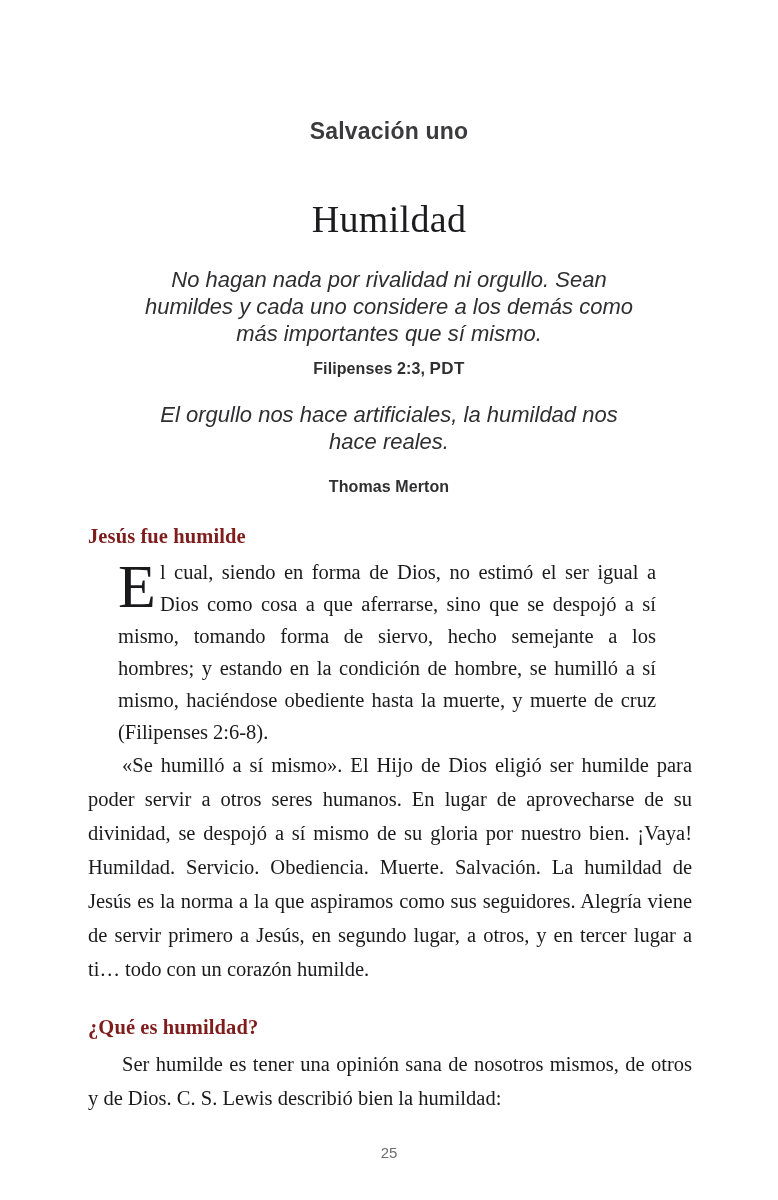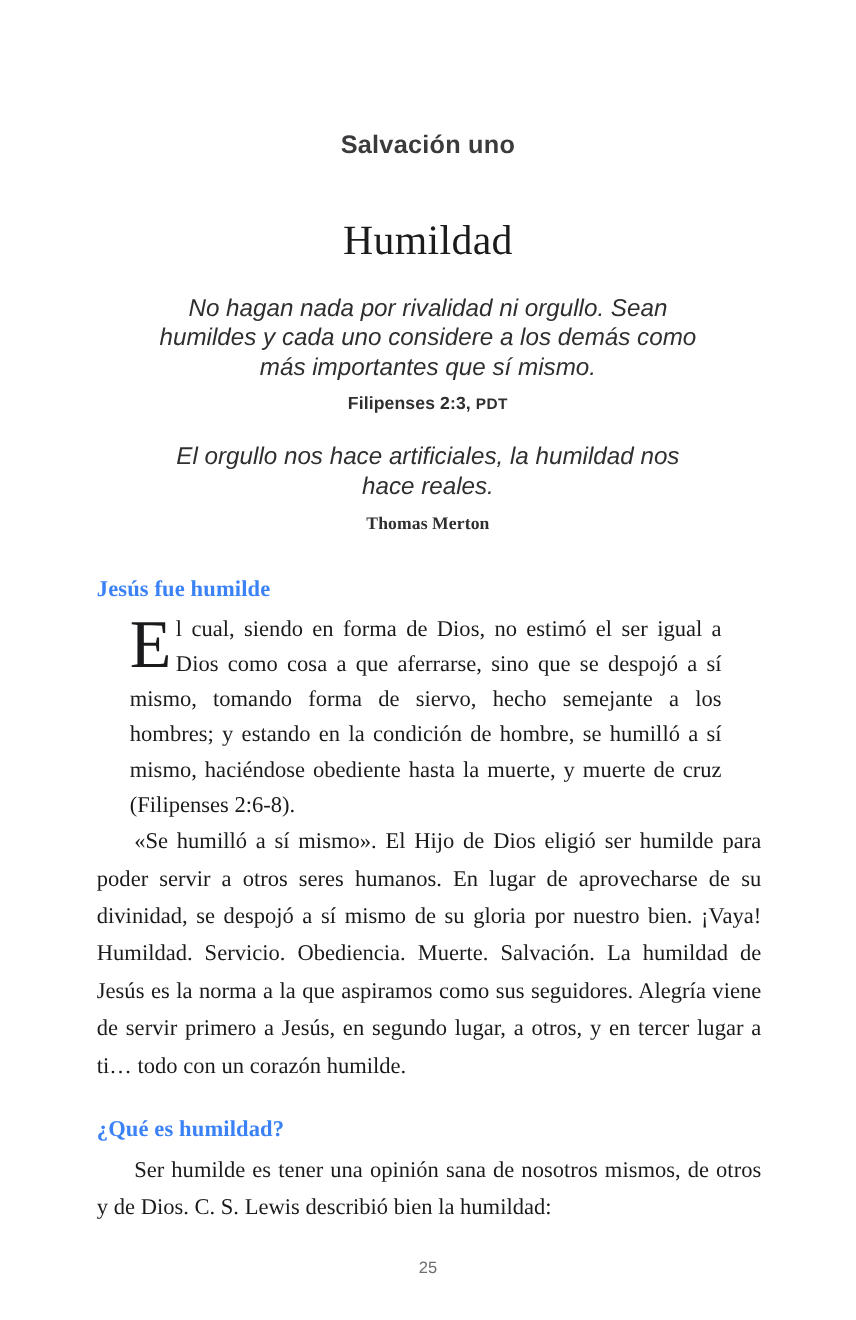--- a/index.html
+++ b/index.html
@@ -64,42 +64,42 @@
     color: #2f2f31;
   }
   .epigraph-source {
     margin-top: 12px;
     font-size: 16px;
     font-weight: 700;
     color: #2f2f31;
     letter-spacing: 0.1px;
   }
   .epigraph-source .version {
-    font-size: 14px;
+    font-size: 17px;
     font-weight: 700;
     letter-spacing: 0.4px;
   }
-  .epigraph-merton .epigraph-source { margin-top: 13px; font-family: Liberation Serif, serif; }
+  .epigraph-merton .epigraph-source { margin-top: 23px; }
 
   
   .body-col {
     position: absolute;
     left: 88px;
     top: 525px;
     width: 604px;
     font-family: "Liberation Serif", serif;
     color: #1a1a1c;
   }
 
   h2.section-heading {
     margin: 0 0 8px 0;
     font-family: "Liberation Serif", serif;
     font-size: 20.5px;
     font-weight: 700;
-    color: #3b82f6;
+    color: #7f1d1d;
     letter-spacing: 0.1px;
   }
   h2.section-heading.second {
     margin-top: 30px;
   }
 
   p.body-par {
     margin: 0;
     font-size: 20.5px;
     line-height: 34px;

